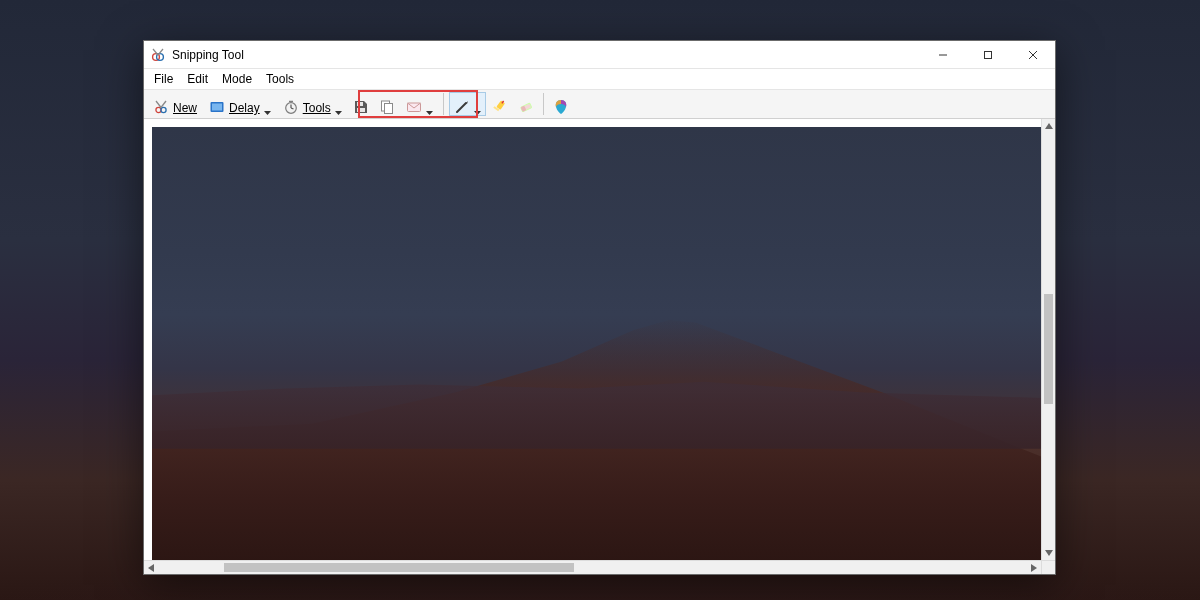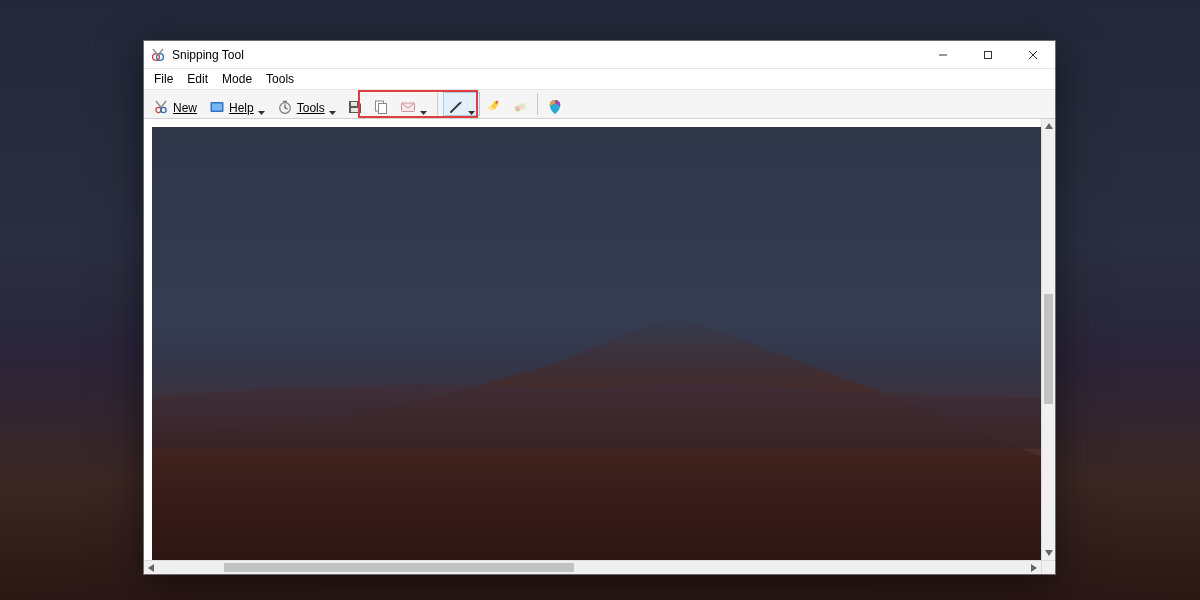--- a/index.html
+++ b/index.html
@@ -134,21 +134,21 @@
       <span class="tlabel"><span class="ul">New</span></span>
     </div>
 
     <div class="tbtn">
       <span class="ticon">
         <svg width="16" height="16" viewBox="0 0 16 16">
           <rect x="1.5" y="3" width="13" height="10" rx="1" fill="#2a74c9"></rect>
           <rect x="3" y="4.5" width="10" height="7" fill="#79b6ef"></rect>
         </svg>
       </span>
-      <span class="tlabel"><span class="ul">Help</span></span>
+      <span class="tlabel"><span class="ul">Delay</span></span>
       <span class="darrow">
           <svg width="7" height="4" viewBox="0 0 7 4">
             <polygon points="0,0 7,0 3.5,4" fill="#333"></polygon>
           </svg>
         </span>
     </div>
 
     <div class="tbtn">
       <span class="ticon">
         <svg width="16" height="16" viewBox="0 0 16 16">

